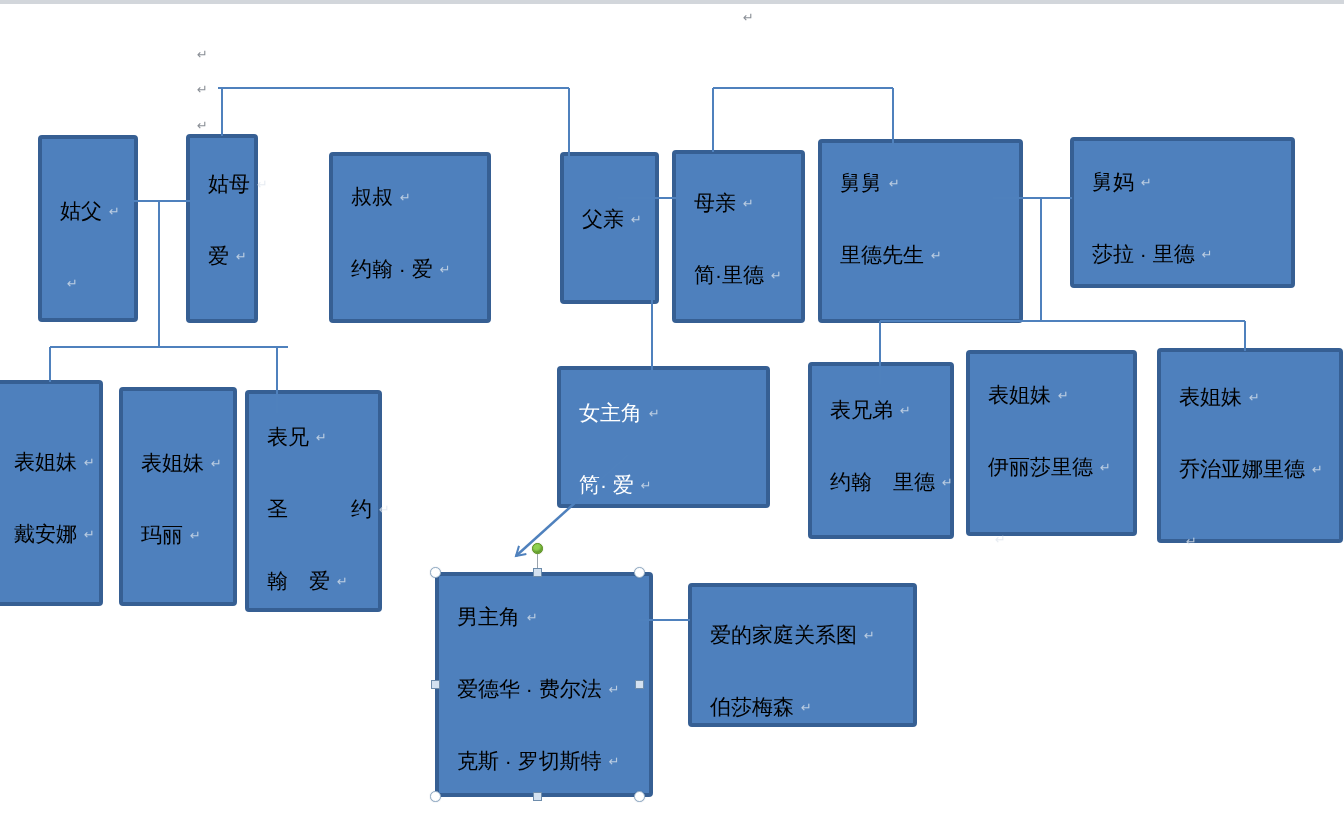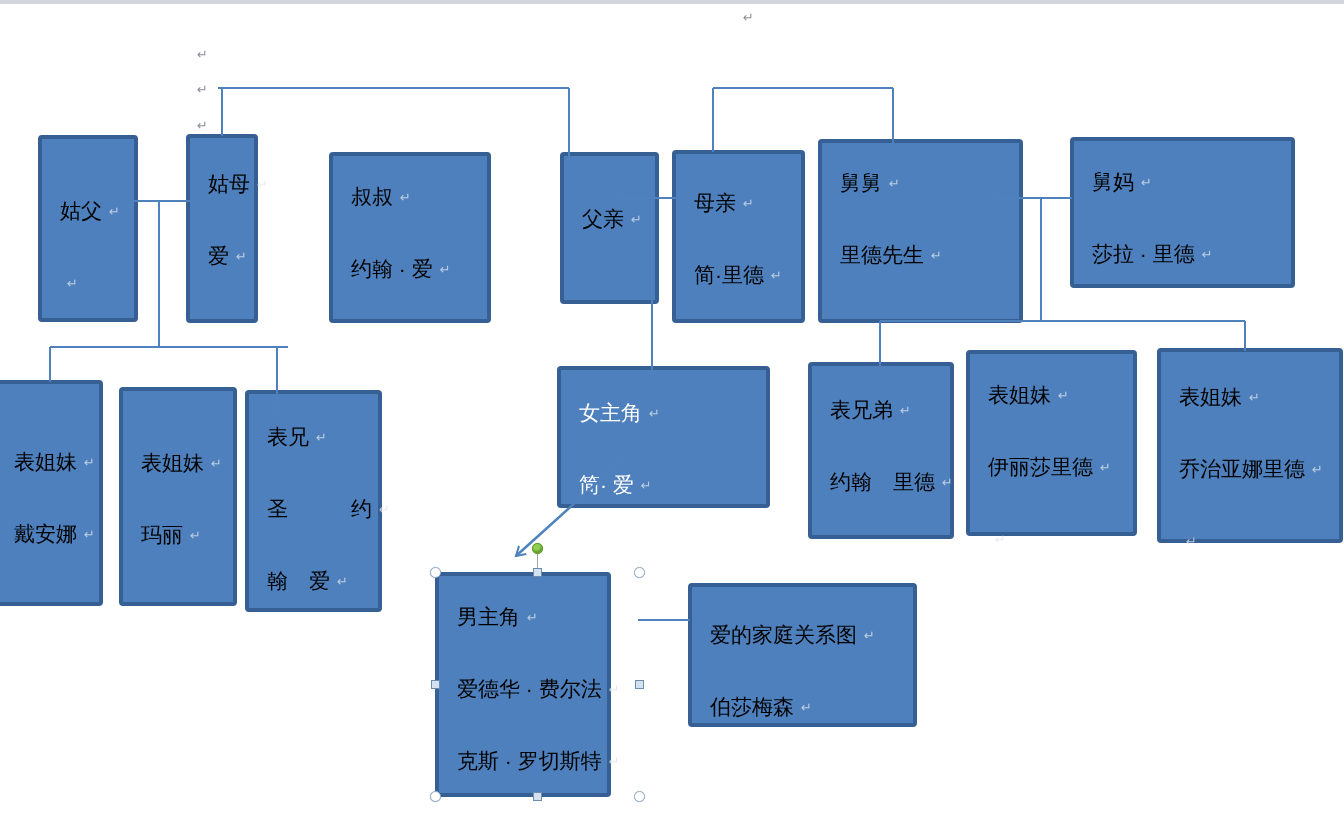--- a/index.html
+++ b/index.html
@@ -97,21 +97,21 @@
   </div>
 
   <div class="box" style="left:966px;top:350px;width:171px;height:186px;">
     <div class="box-text" style="padding-top:5px;"><div class="tline"><span>表姐妹</span><span class="pmark">↵</span></div><div class="tline"><span>伊丽莎里德</span><span class="pmark">↵</span></div><div class="tline"><span></span><span class="pmark">↵</span></div></div>
   </div>
 
   <div class="box" style="left:1157px;top:348px;width:186px;height:195px;">
     <div class="box-text" style="padding-top:9px;"><div class="tline"><span>表姐妹</span><span class="pmark">↵</span></div><div class="tline"><span>乔治亚娜里德</span><span class="pmark">↵</span></div><div class="tline"><span></span><span class="pmark">↵</span></div></div>
   </div>
 
-  <div class="box" style="left:435px;top:572px;width:176px;height:225px;">
+  <div class="box" style="left:435px;top:572px;width:218px;height:225px;">
     <div class="box-text" style="padding-top:5px;"><div class="tline"><span>男主角</span><span class="pmark">↵</span></div><div class="tline"><span>爱德华 · 费尔法</span><span class="pmark">↵</span></div><div class="tline"><span>克斯 · 罗切斯特</span><span class="pmark">↵</span></div></div>
   </div>
 
   <div class="box" style="left:688px;top:583px;width:229px;height:144px;">
     <div class="box-text" style="padding-top:12px;"><div class="tline"><span>爱的家庭关系图</span><span class="pmark">↵</span></div><div class="tline"><span>伯莎梅森</span><span class="pmark">↵</span></div></div>
   </div>
 
   <svg class="connectors" width="1344" height="813" viewBox="0 0 1344 813">
     <g stroke="#4f81bd" stroke-width="2" fill="none">
 

